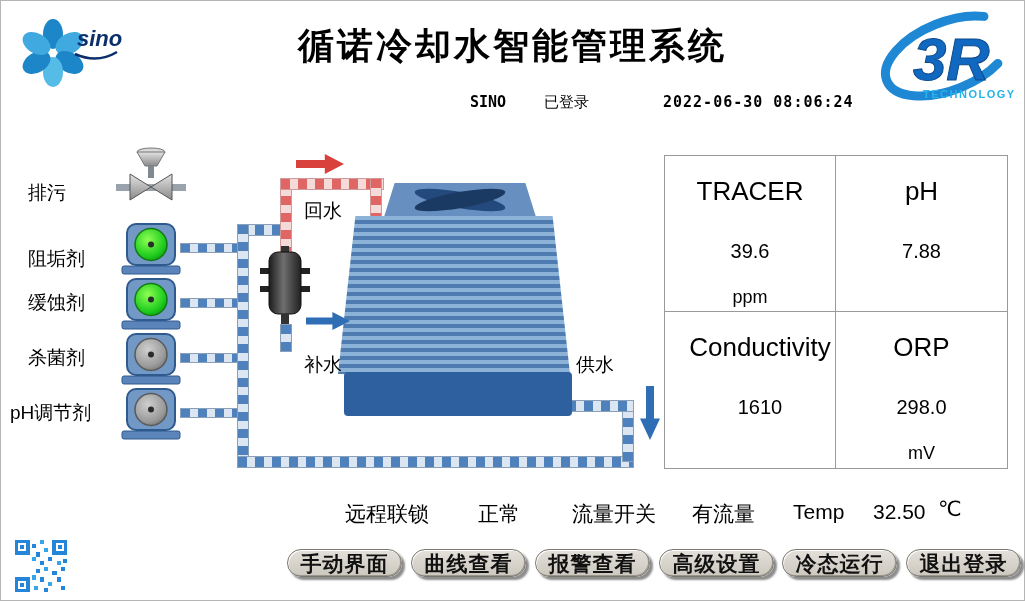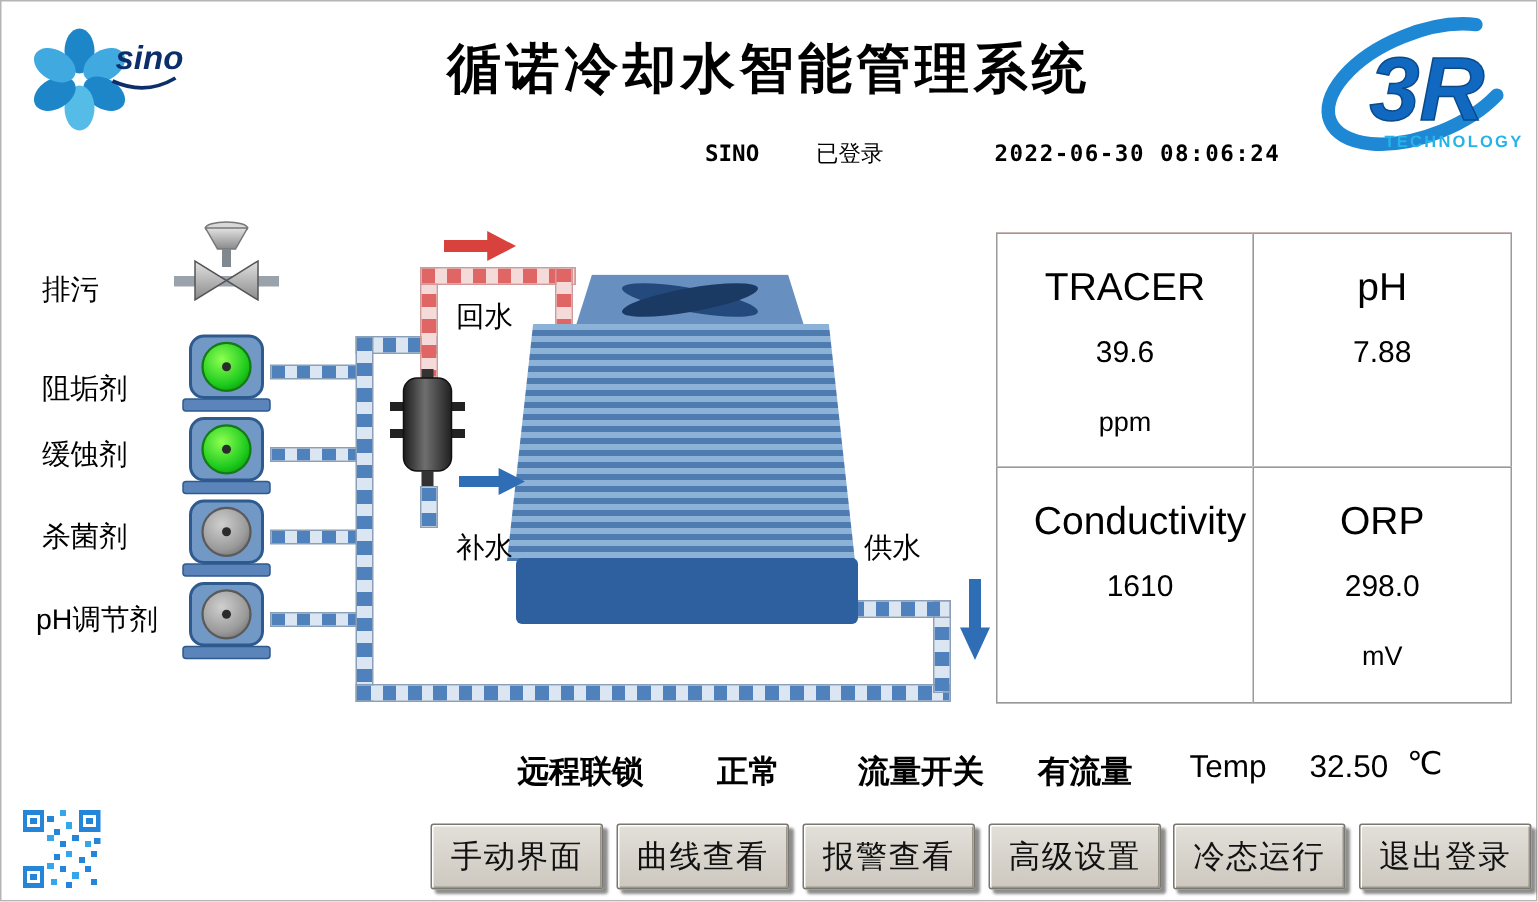--- a/index.html
+++ b/index.html
@@ -35,35 +35,35 @@
   .arr-r{clip-path:polygon(0 30%,60% 30%,60% 0,100% 50%,60% 100%,60% 70%,0 70%);}
   .arr-d{clip-path:polygon(30% 0,70% 0,70% 60%,100% 60%,50% 100%,0 60%,30% 60%);}
 
   
   .dlabel{font-size:19px;color:#000;}
 
   
   .panel{left:664px;top:155px;width:344px;height:314px;background:#ef4444;}
   .cell{position:absolute;box-sizing:border-box;border:1px solid #9a9a9a;text-align:center;background:#fff;}
   .r-name{font-size:26px;margin-top:20px;color:#000;}
-  .r-value{font-size:20px;margin-top:17px;color:#000;}
+  .r-value{font-size:20px;margin-top:33px;color:#000;}
   .r-unit{font-size:18px;margin-top:24px;color:#000;}
 
   
-  .status{font-size:21px;font-weight:700;color:#000;top:500px;}
+  .status{font-size:21px;font-weight:400;color:#000;top:500px;}
   .status.lat{font-weight:500;}
 
   
   .btn{
-    position:absolute;top:549px;width:115px;height:44px;
+    position:absolute;top:549px;width:115px;height:28px;
     background:linear-gradient(#e3e0da,#ccc8bf);
-    border:1px solid #7a776f;border-radius:2px;
+    border:1px solid #7a776f;border-radius:14px;
     box-shadow:inset 1px 1px 0 #ffffff,inset -1px -1px 0 #9a968c,3px 3px 2px rgba(0,0,0,.45);
     font-family:"Liberation Sans","DejaVu Sans",sans-serif;
-    font-size:21px;font-weight:400;color:#111;cursor:pointer;letter-spacing:1px;padding:0;
+    font-size:21px;font-weight:700;color:#111;cursor:pointer;letter-spacing:1px;padding:0;
   }
   svg text{font-family:"Liberation Sans","DejaVu Sans",sans-serif;}
 </style>
 </head>
 <body>
 
 <div class="screen">
 
   <svg width="0" height="0" style="position:absolute" aria-hidden="true">
     <defs>
@@ -190,21 +190,21 @@
   </svg>
 
   <div class="arr arr-r" style="left:296px;top:154px;width:48px;height:20px;background:#d9413d"></div>
   <div class="arr arr-r" style="left:306px;top:312px;width:44px;height:18px;background:#2f6db5"></div>
   <div class="arr arr-d" style="left:640px;top:386px;width:20px;height:54px;background:#2f6db5"></div>
 
   <div class="abs dlabel" style="left:28px;top:180px">排污</div>
   <div class="abs dlabel" style="left:28px;top:246px">阻垢剂</div>
   <div class="abs dlabel" style="left:28px;top:290px">缓蚀剂</div>
   <div class="abs dlabel" style="left:28px;top:345px">杀菌剂</div>
-  <div class="abs dlabel" style="left:24px;top:400px">pH调节剂</div>
+  <div class="abs dlabel" style="left:10px;top:400px">pH调节剂</div>
 
   <div class="abs dlabel" style="left:304px;top:198px">回水</div>
   <div class="abs dlabel" style="left:304px;top:352px">补水</div>
   <div class="abs dlabel" style="left:576px;top:352px">供水</div>
 
   <div class="abs panel">
     <div class="cell" style="left:0;top:0;width:172px;height:157px">
       <div class="r-name">TRACER</div>
       <div class="r-value">39.6</div>
       <div class="r-unit">ppm</div>

